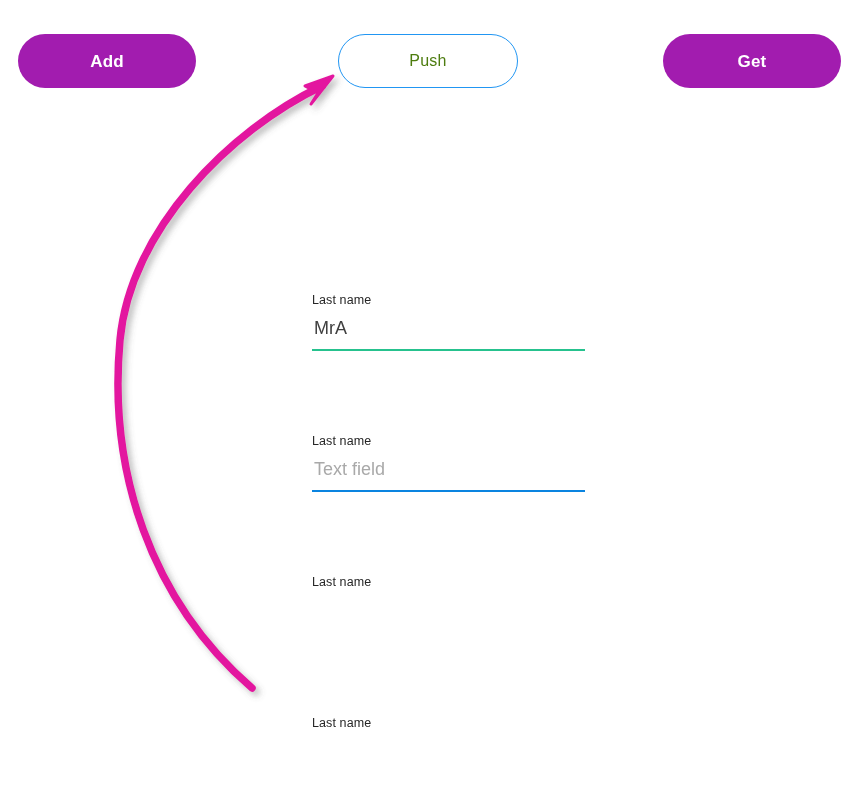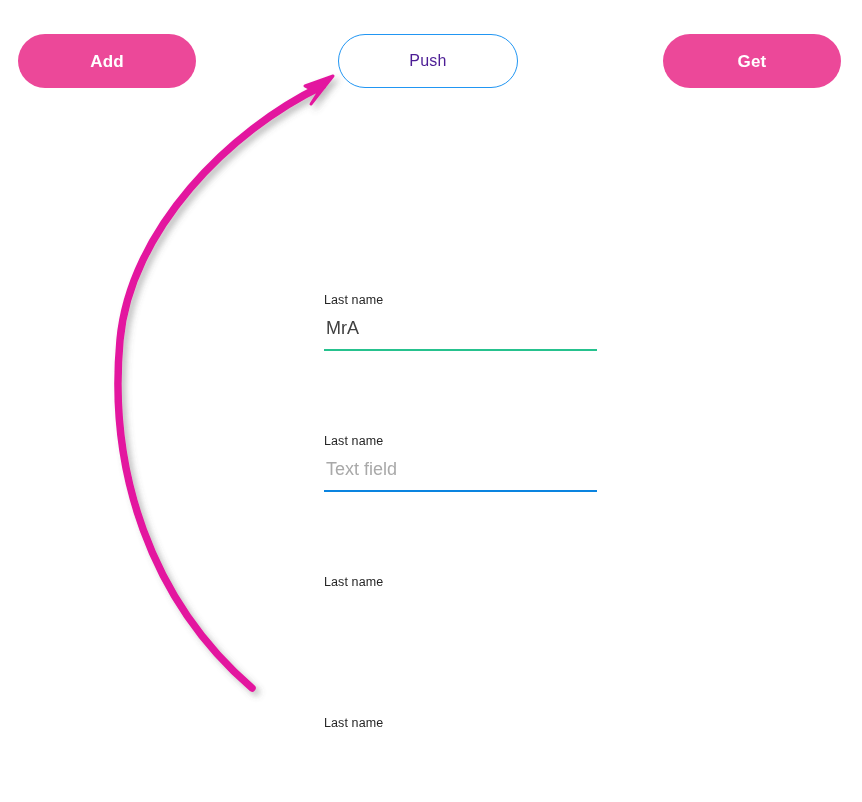--- a/index.html
+++ b/index.html
@@ -38,27 +38,27 @@
     letter-spacing: 0.2px;
     cursor: pointer;
     display: flex;
     align-items: center;
     justify-content: center;
     padding: 0;
     line-height: 1;
   }
 
   .btn-filled {
-    background: #ec4899;
+    background: #a21caf;
     color: #ffffff;
   }
 
   .btn-outline {
     background: #ffffff;
-    color: #4c1d95;
+    color: #4d7c0f;
     border: 1.6px solid #2196f3;
     font-weight: normal;
     font-size: 16px;
   }
 
   #btn-add {
     left: 18px;
     top: 34px;
     width: 178px;
   }
@@ -72,21 +72,21 @@
   #btn-get {
     left: 663px;
     top: 34px;
     width: 178px;
     text-align: center;
   }
 
   
   .form-area {
     position: absolute;
-    left: 324px;
+    left: 312px;
     top: 0;
     width: 280px;
     height: 682px;
   }
 
   .field {
     position: absolute;
     left: 0;
     width: 273px;
     box-sizing: border-box;

